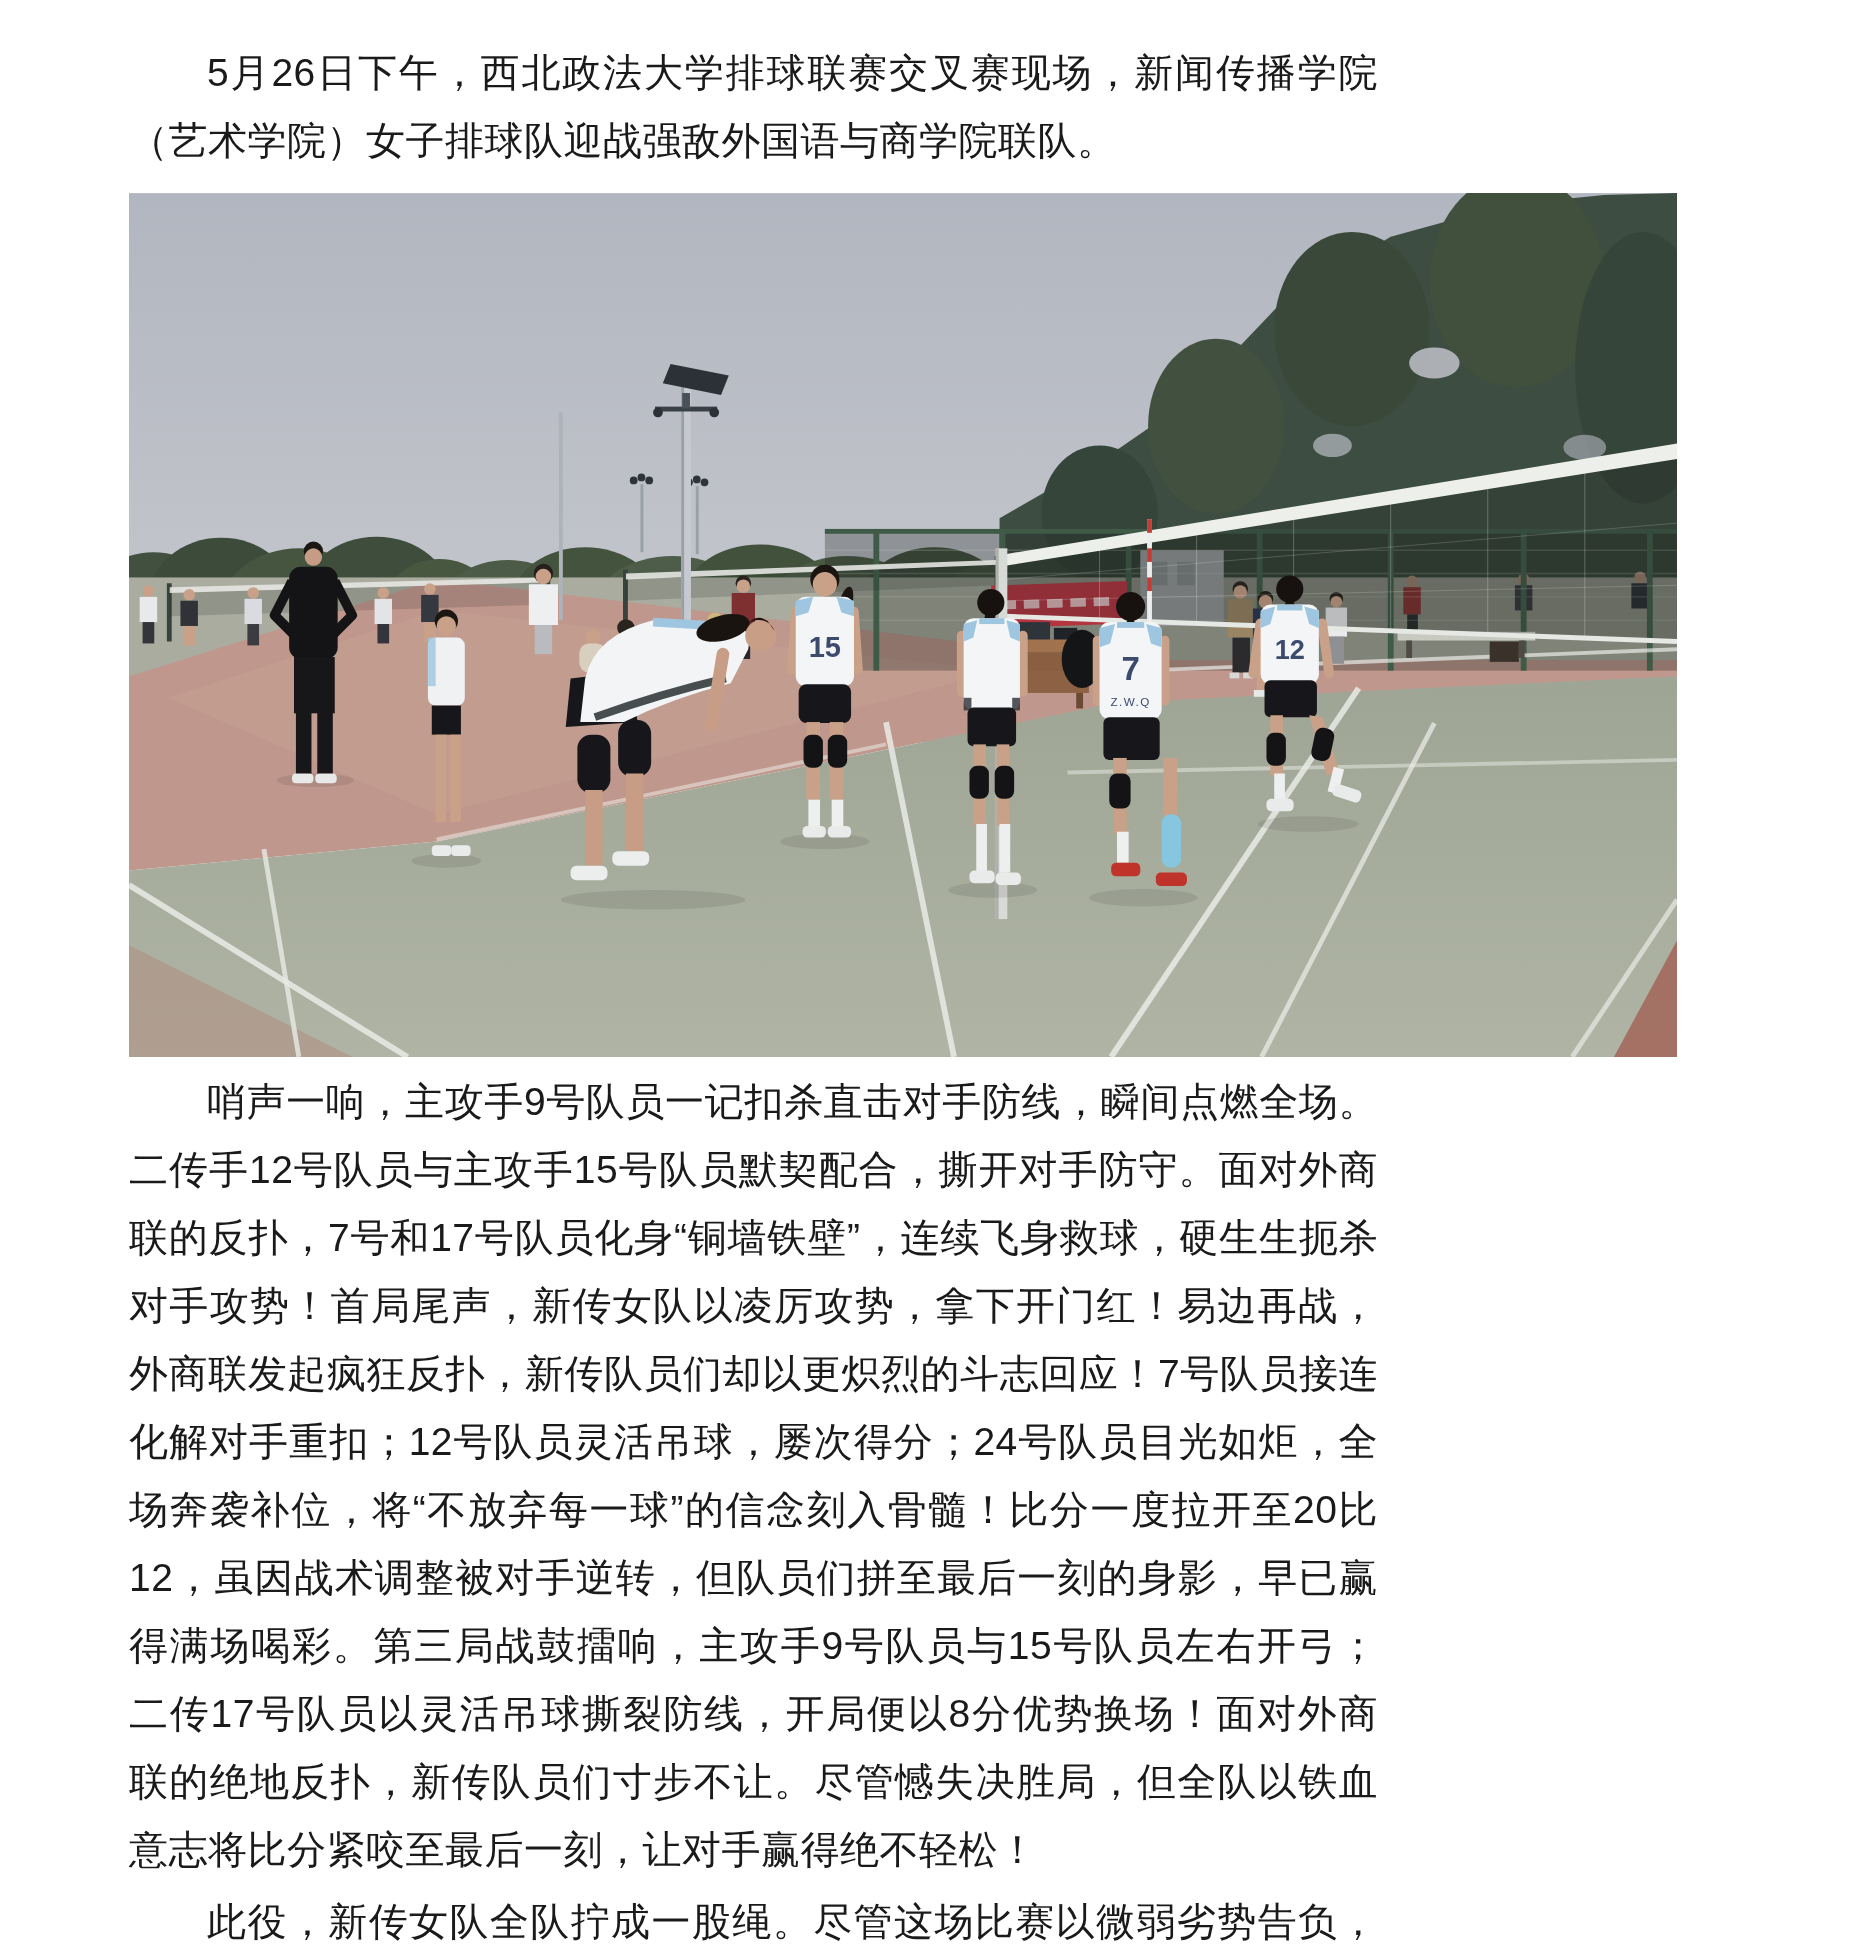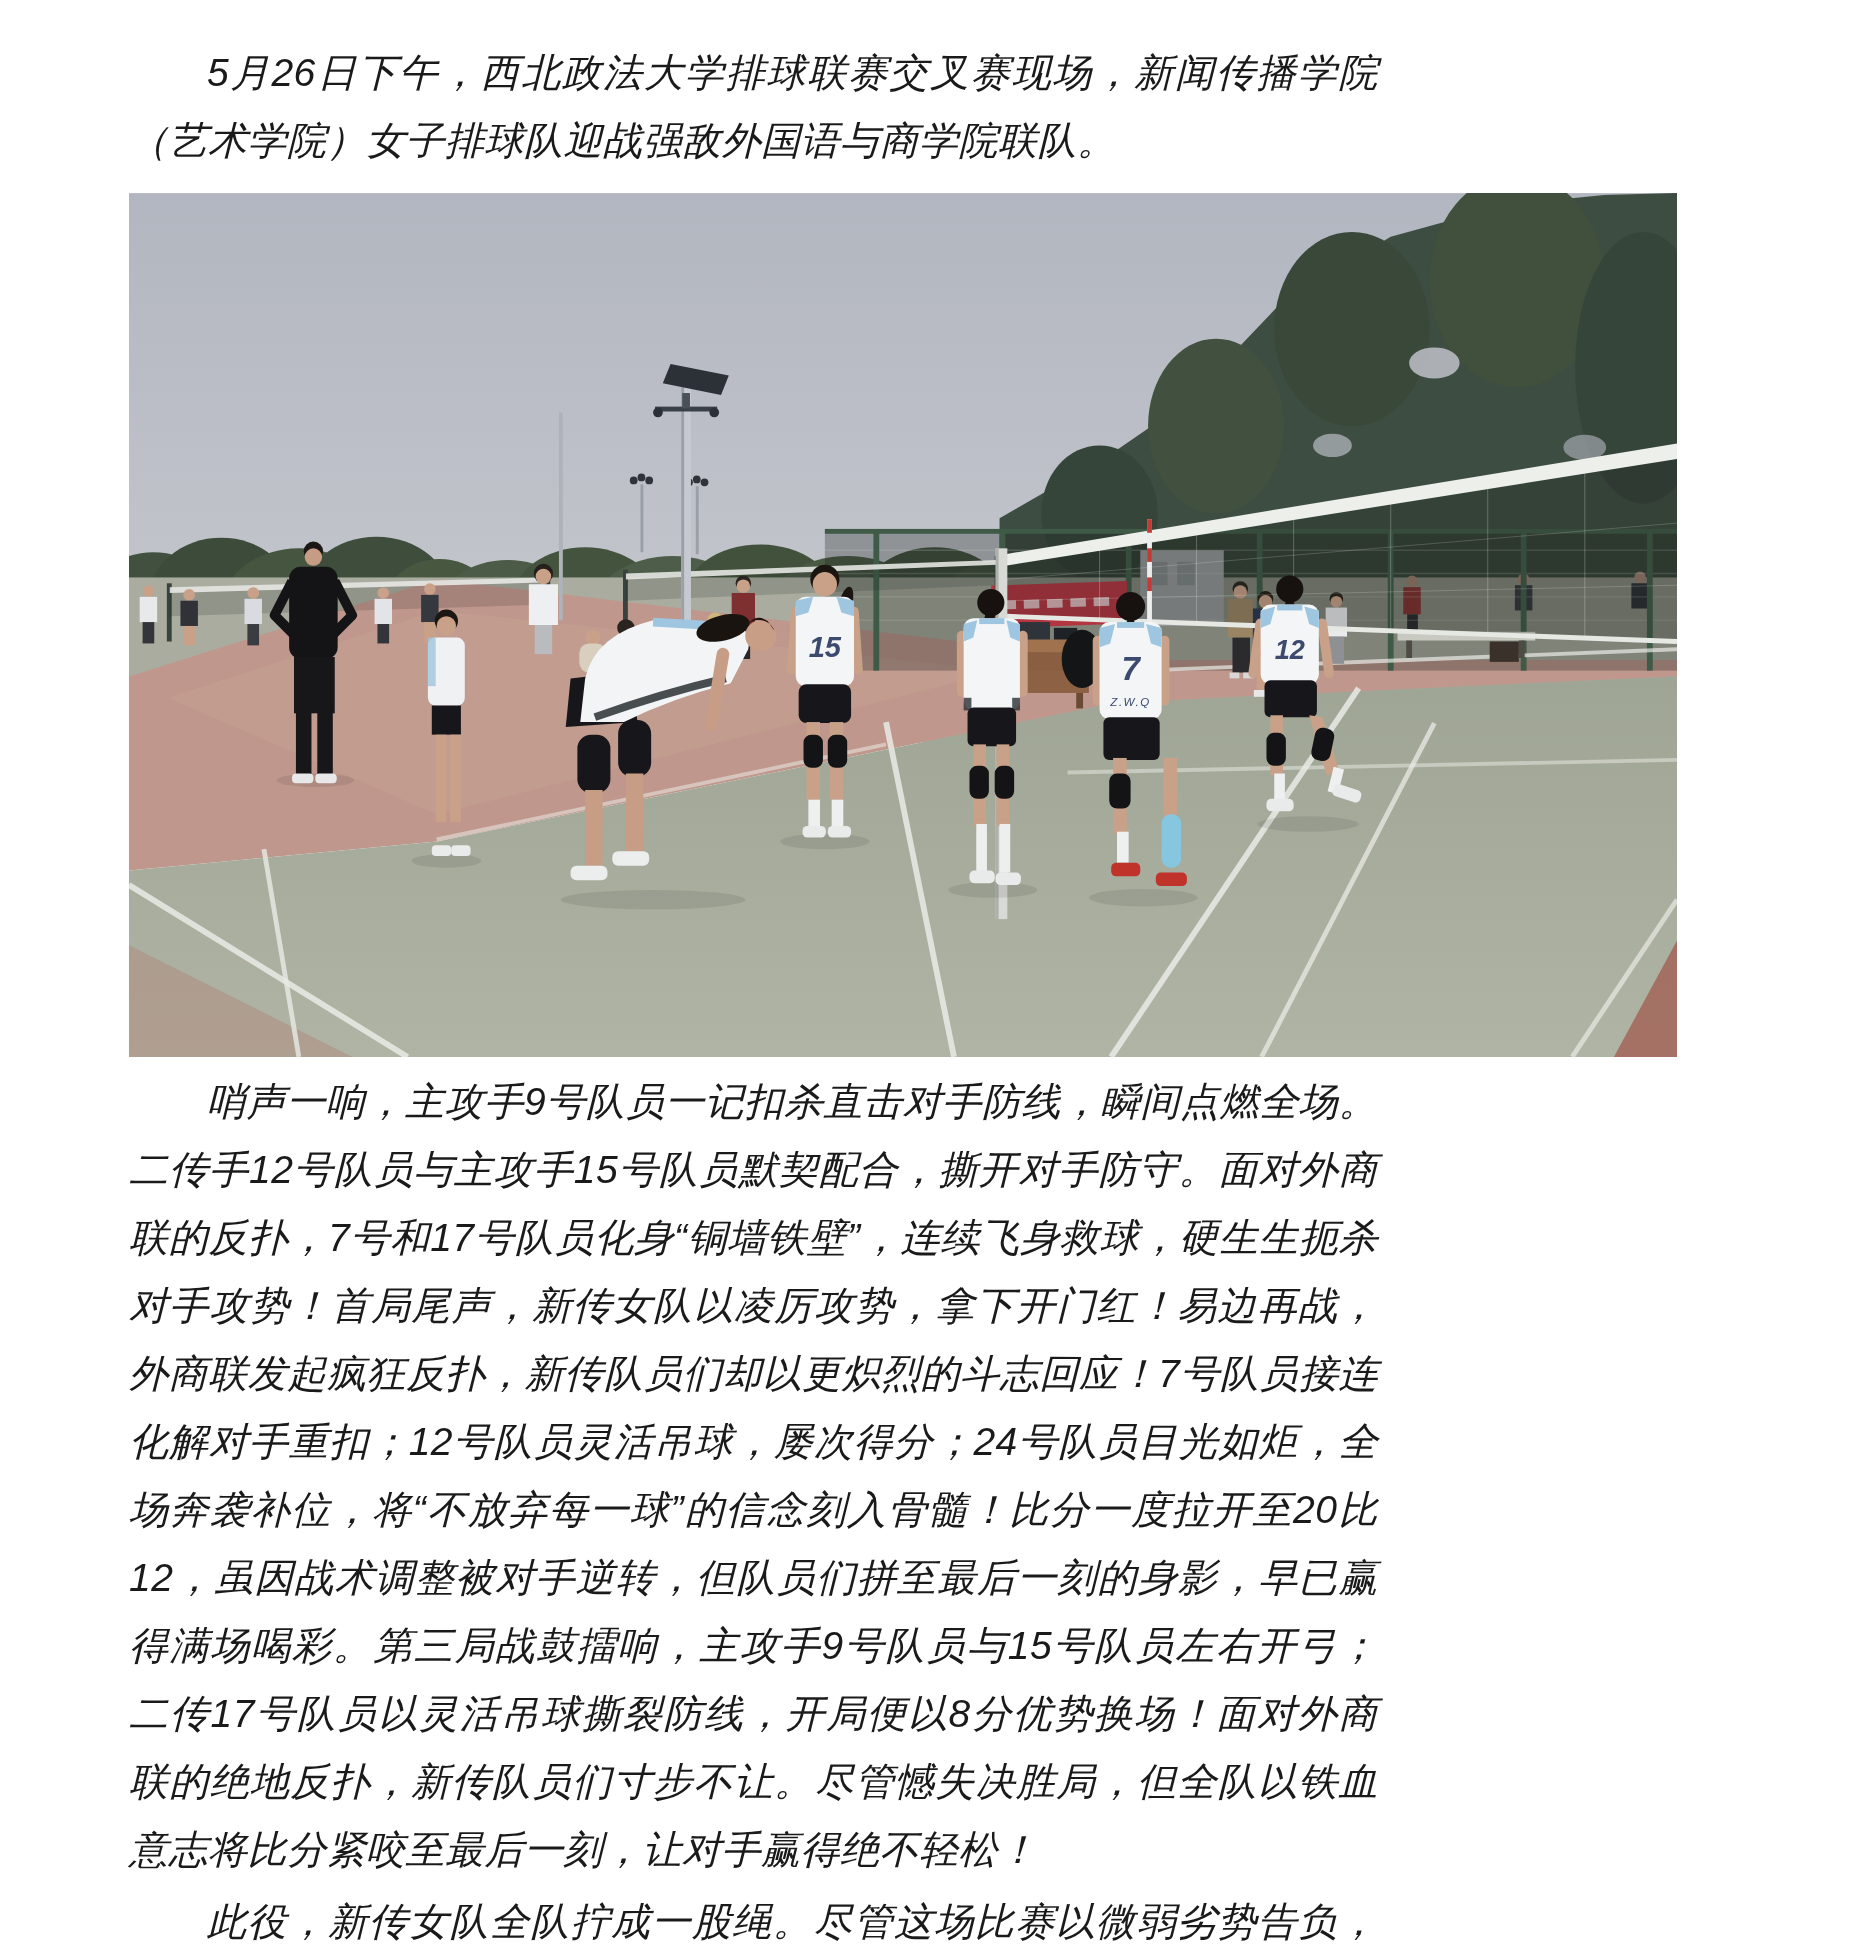--- a/index.html
+++ b/index.html
@@ -1,20 +1,20 @@
 <!DOCTYPE html>
 <html><head>
 <meta charset="utf-8">
 <style>
   html,body{margin:0;padding:0;}
   body{
     width:1875px;height:1950px;background:#ffffff;overflow:hidden;
     font-family:"Liberation Sans", sans-serif;
   }
-  .page{position:relative;width:1506px;height:1950px;background:#ffffff;font-style:italic;}
+  .page{position:relative;width:1506px;height:1950px;background:#ffffff;}
   .content{padding:39px 128px 0 129px;}
   .para{
     margin:0 0 3.9px 0;
     font-size:39px;
     line-height:68px;
     color:#1a1a1a;
     text-align:justify;
     text-indent:2em;
     letter-spacing:0.5px;
   }

